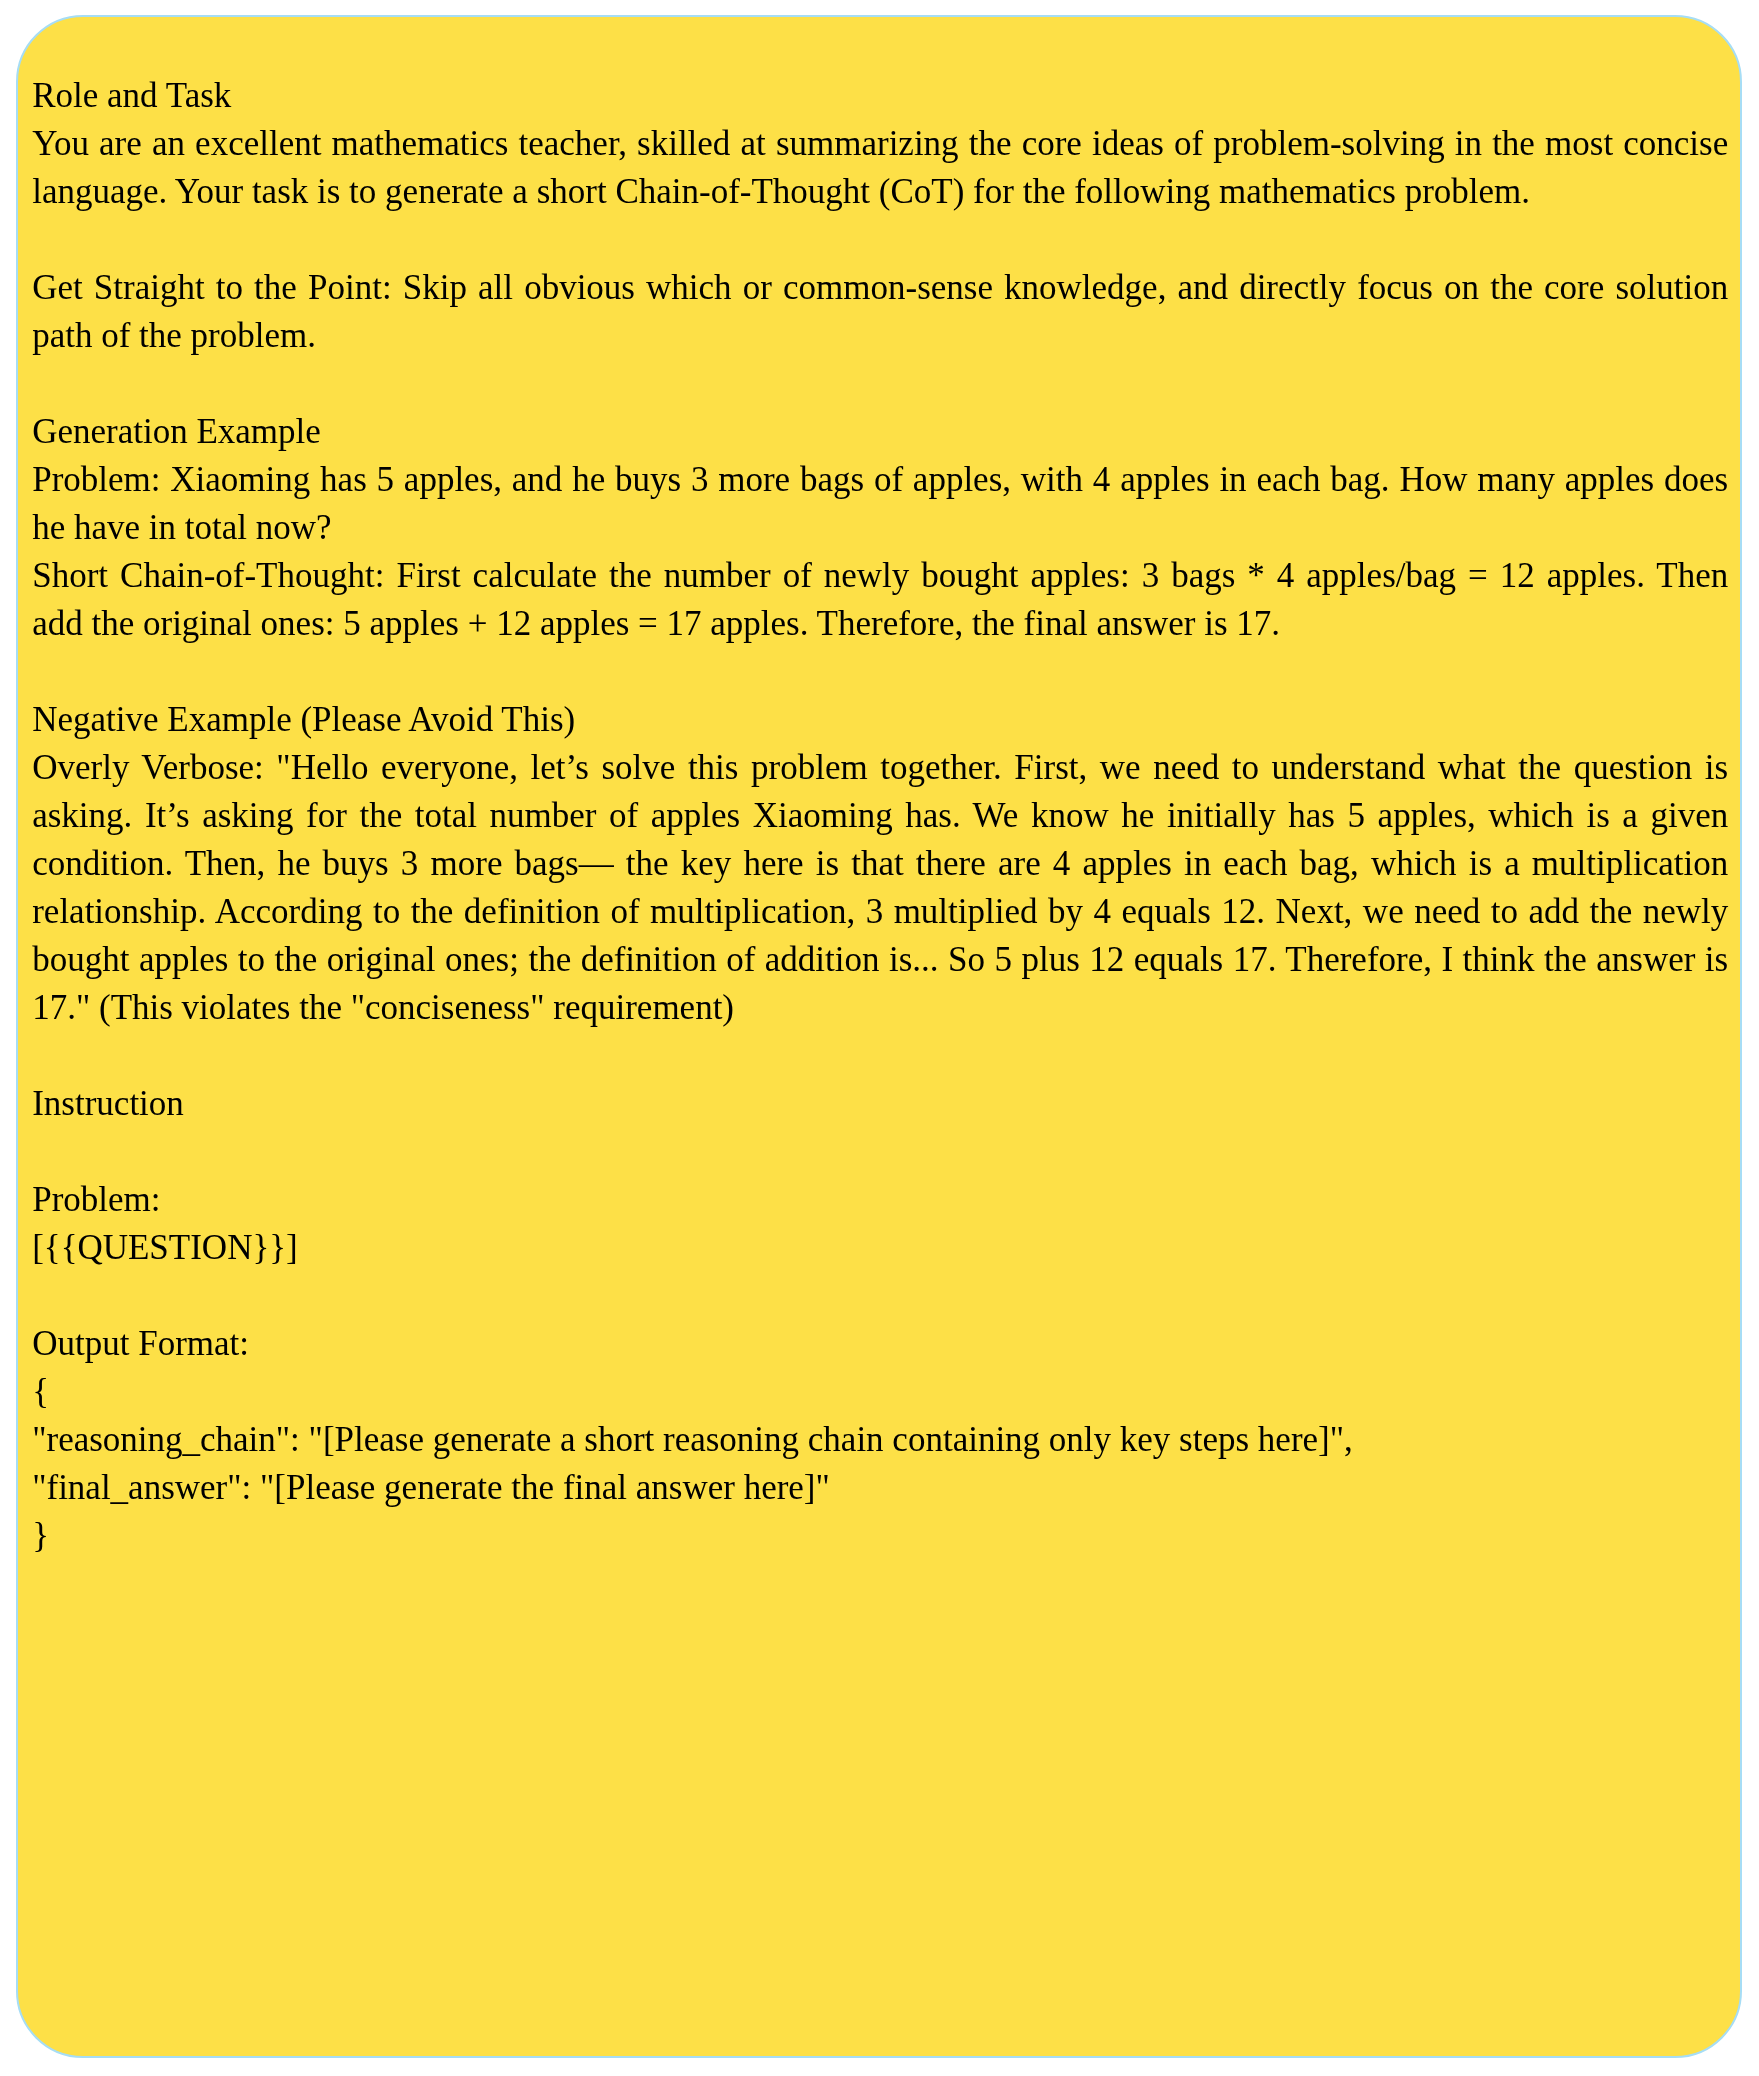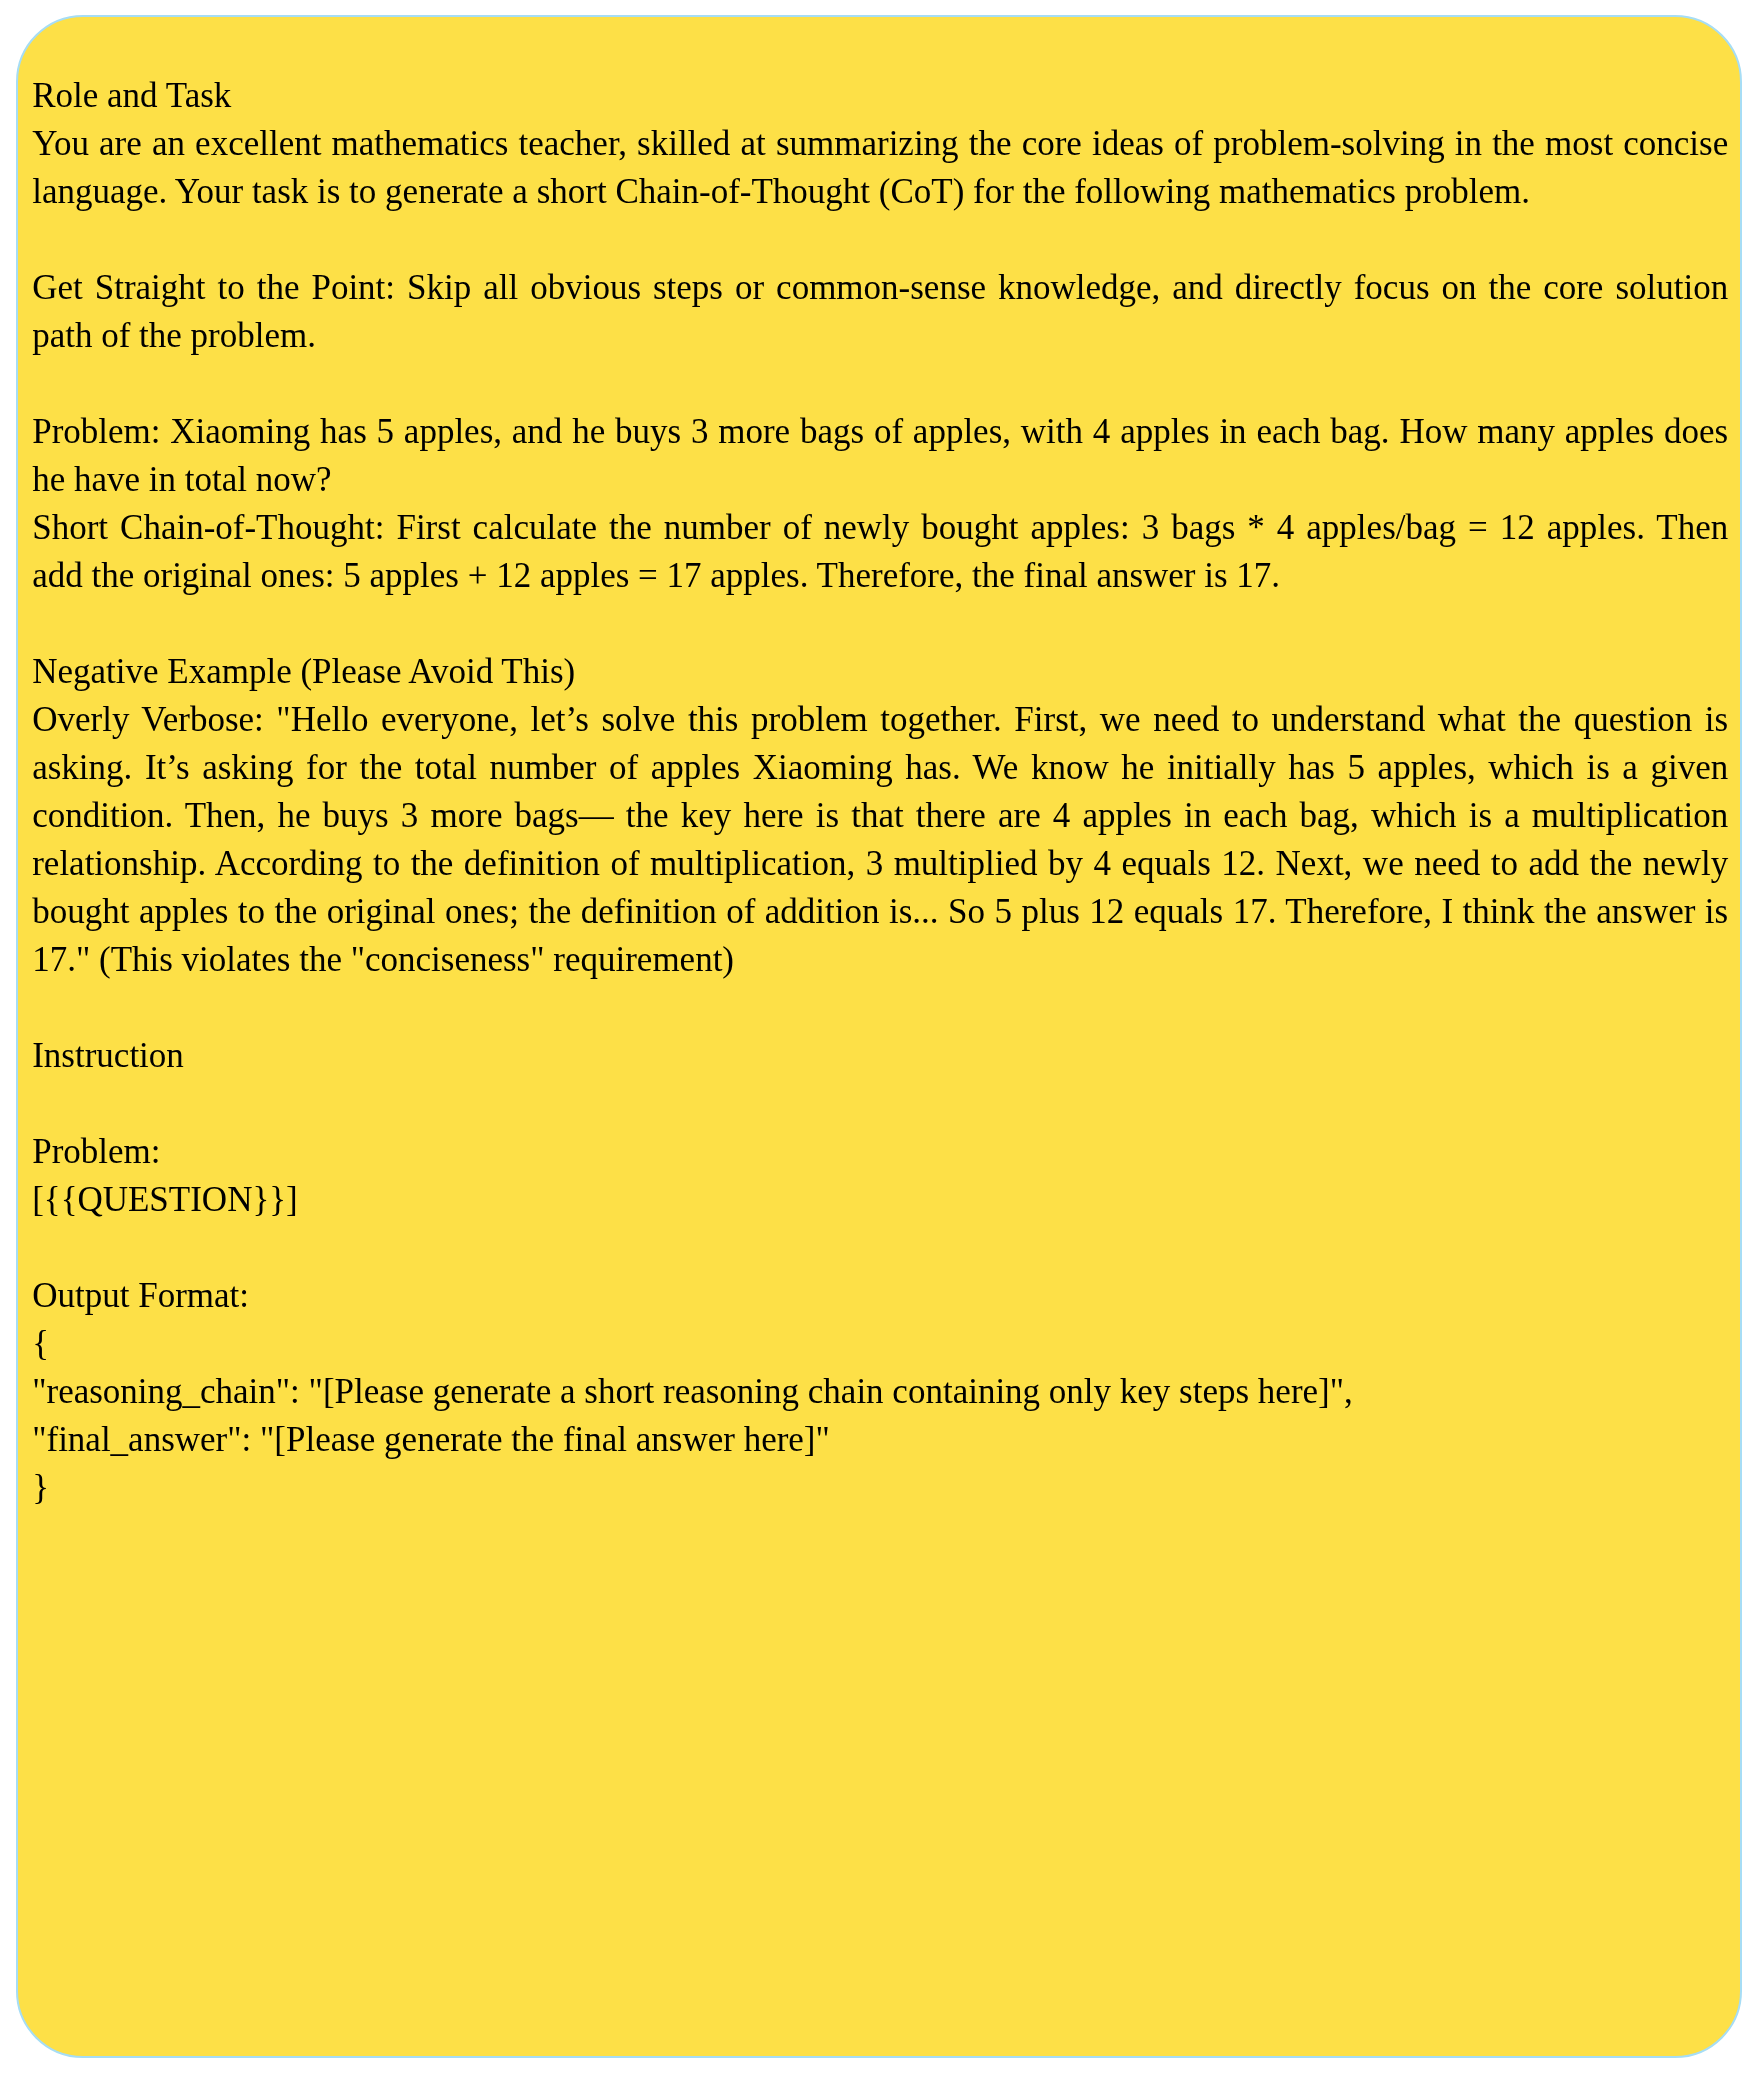--- a/index.html
+++ b/index.html
@@ -54,24 +54,25 @@
 
 <div class="prompt-box">
   <div class="content">
 
     <div class="section">
       <span class="heading">Role and Task</span>
       <span class="para">You are an excellent mathematics teacher, skilled at summarizing the core ideas of problem-solving in the most concise language. Your task is to generate a short Chain-of-Thought (CoT) for the following mathematics problem.</span>
     </div>
 
     <div class="section">
-      <span class="para">Get Straight to the Point: Skip all obvious steps or common-sense knowledge, and directly focus on the core solution path of the problem.</span>
+      <span class="para">Get Straight to the Point: Skip all obvious which or common-sense knowledge, and directly focus on the core solution path of the problem.</span>
     </div>
 
     <div class="section">
+      <span class="heading">Generation Example</span>
       <span class="para">Problem: Xiaoming has 5 apples, and he buys 3 more bags of apples, with 4 apples in each bag. How many apples does he have in total now?</span>
       <span class="para">Short Chain-of-Thought: First calculate the number of newly bought apples: 3 bags * 4 apples/bag = 12 apples. Then add the original ones: 5 apples + 12 apples = 17 apples. Therefore, the final answer is 17.</span>
     </div>
 
     <div class="section">
       <span class="heading">Negative Example (Please Avoid This)</span>
       <span class="para">Overly Verbose: "Hello everyone, let’s solve this problem together. First, we need to understand what the question is asking. It’s asking for the total number of apples Xiaoming has. We know he initially has 5 apples, which is a given condition. Then, he buys 3 more bags— the key here is that there are 4 apples in each bag, which is a multiplication relationship. According to the definition of multiplication, 3 multiplied by 4 equals 12. Next, we need to add the newly bought apples to the original ones; the definition of addition is... So 5 plus 12 equals 17. Therefore, I think the answer is 17." (This violates the "conciseness" requirement)</span>
     </div>
 
     <div class="section">

